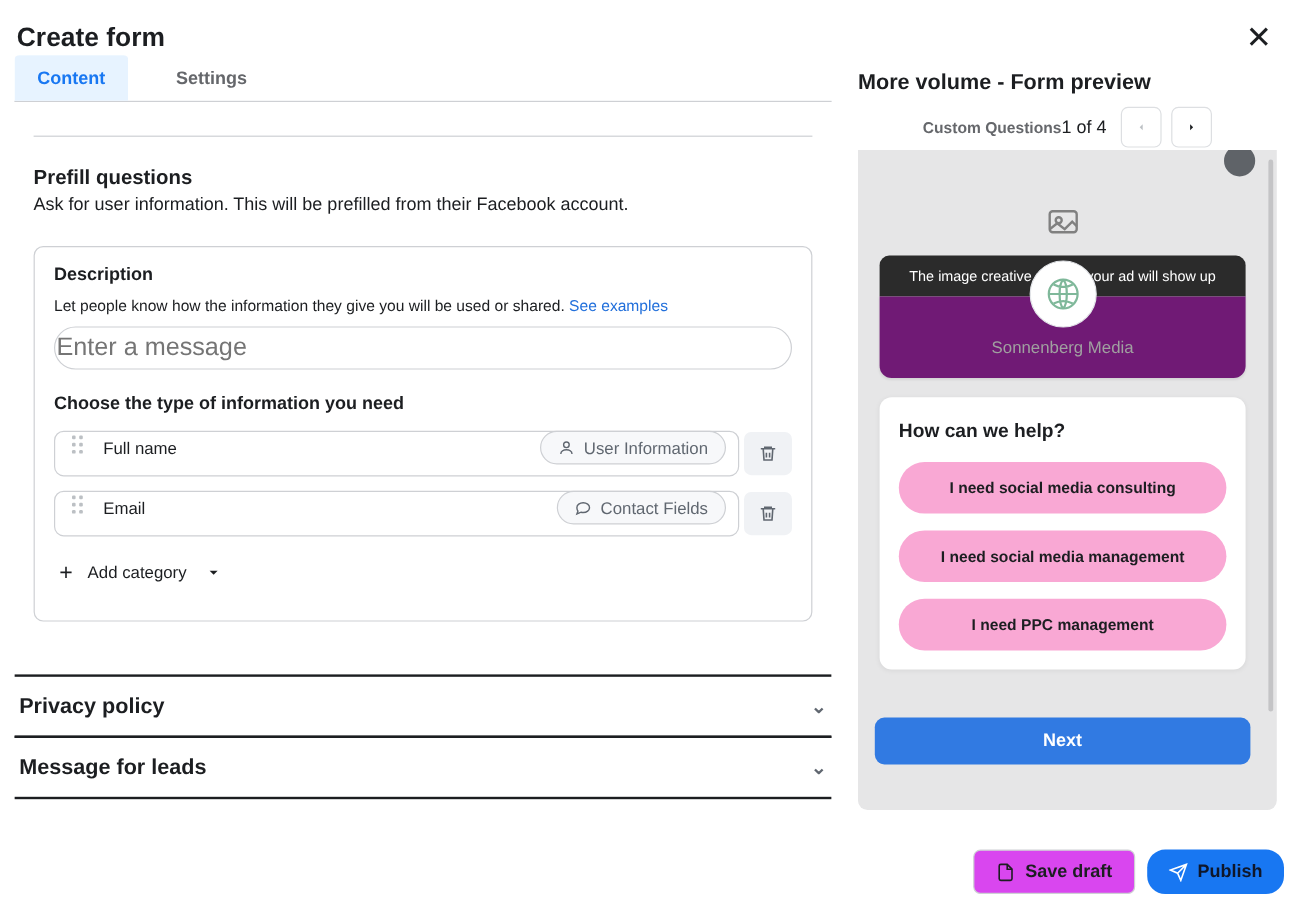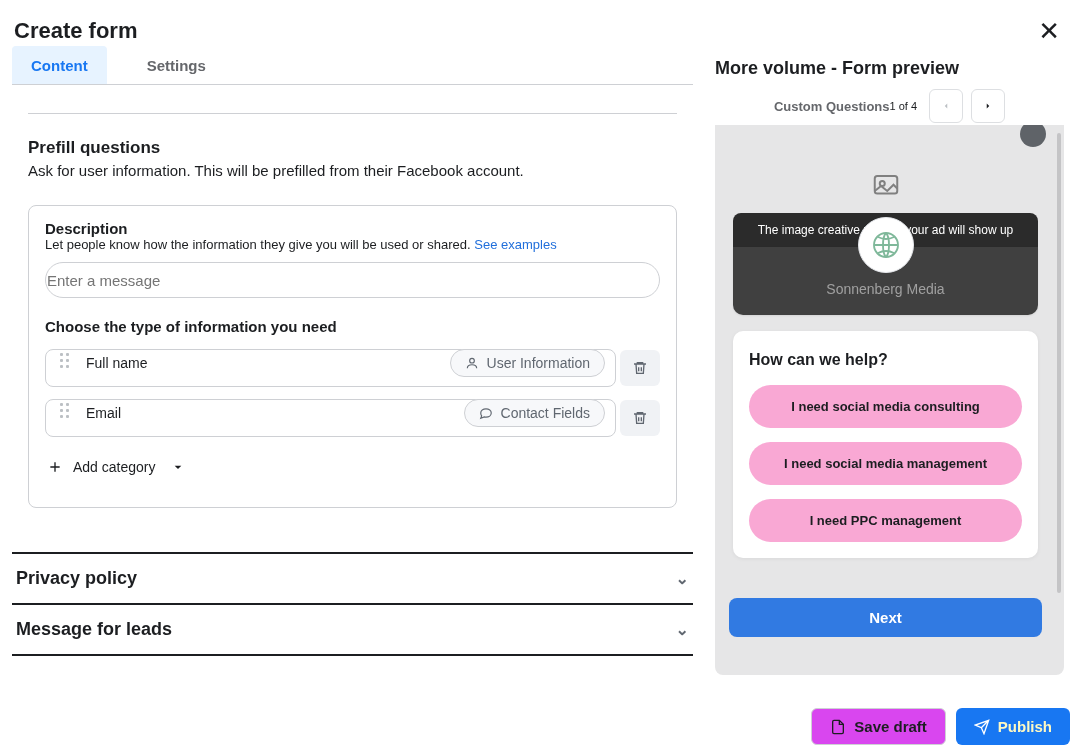--- a/index.html
+++ b/index.html
@@ -84,38 +84,38 @@
     }
     .desc-box {
       border: 1px solid #ced0d4;
       border-radius: 8px;
       margin: 18px 16px 0 16px;
       padding: 14px 16px 22px 16px;
     }
     .desc-box h4 {
       font-size: 15px;
       font-weight: 700;
-      margin-bottom: 0;
+      margin-bottom: 10px;
     }
     .desc-box .sub {
       font-size: 13px;
       color: #1c1e21;
     }
     .desc-box .sub a {
       color: #216fdb;
       text-decoration: none;
       cursor: pointer;
     }
     .desc-input {
       width: 100%;
       border: 1px solid #ced0d4;
       border-radius: 18px;
       margin-top: 10px;
       padding: 8px 1px;
-      font-size: 15px;
+      font-size: 21px;
       height: 36px;
     }
     .choose-line {
       font-size: 15px;
       font-weight: 700;
       margin: 20px 0 14px 0;
     }
     .field-row-wrap {
       display: flex;
       align-items: stretch;
@@ -222,21 +222,21 @@
       font-size: 13px;
       color: #65676b;
       font-weight: 600;
     }
     .nav-right {
       display: flex;
       align-items: center;
       gap: 8px;
     }
     .count {
-      font-size: 11px;
+      font-size: 15px;
       color: #1c1e21;
       margin-right: 4px;
     }
     .arrow-btn {
       width: 34px; height: 34px;
       border: 1px solid #dddfe2;
       border-radius: 6px;
       background: #fff;
       display: flex;
       align-items: center;
@@ -285,21 +285,21 @@
     .media-placeholder svg { width: 34px; height: 30px; }
     .creative-banner {
       background: #2b2b2b;
       color: #fff;
       font-size: 12px;
       text-align: center;
       padding: 10px;
       border-radius: 8px 8px 0 0;
     }
     .merchant-card {
-      background: #404040;
+      background: #701a75;
       position: relative;
       padding: 34px 0 18px 0;
       text-align: center;
       border-radius: 0 0 10px 10px;
       box-shadow: 0 1px 2px rgba(0,0,0,0.08);
     }
     .merchant-avatar {
       position: absolute;
       top: -30px; left: 50%; transform: translateX(-50%);
       width: 56px; height: 56px; border-radius: 50%;
@@ -364,21 +364,22 @@
       font-weight: 600;
       cursor: pointer;
     }
     .btn-secondary {
       background: #d946ef;
       border: 1px solid #ced0d4;
       color: #1c1e21;
     }
     .btn-primary {
       background: #1877f2;
-      color: #fef9c3;
+      color: #0f172a;
+      border-radius: 15px;
     }
     .btn svg { width: 16px; height: 16px; }
   </style>
 </head>
 <body>
 
 <div class="header">
   <h1>Create form</h1>
   <div class="close-btn">✕</div>
 </div>

